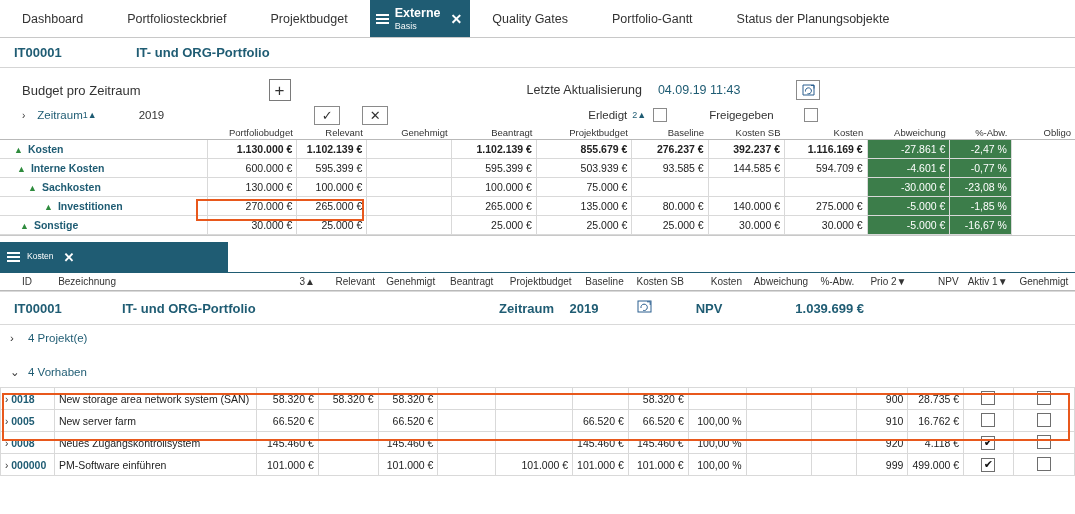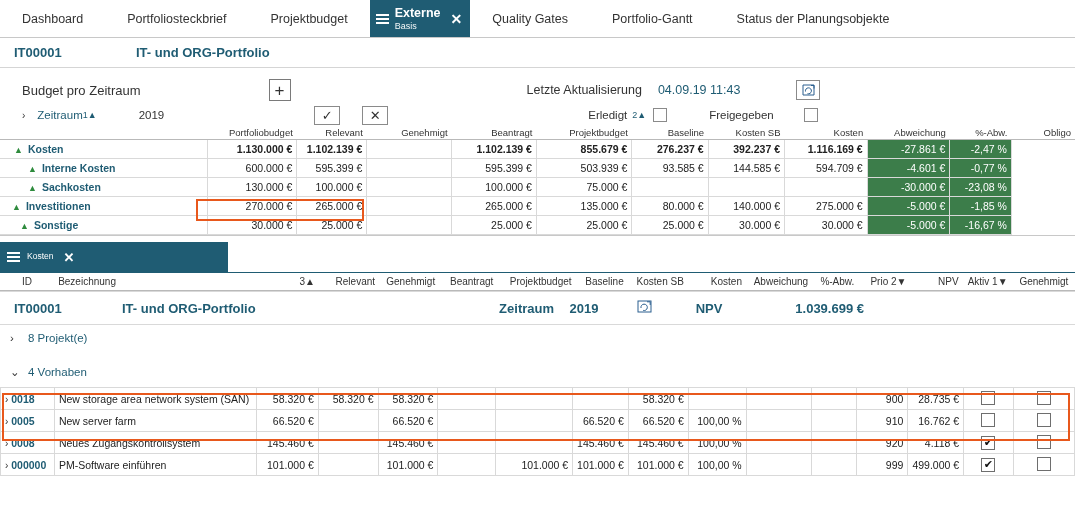--- a/index.html
+++ b/index.html
@@ -277,21 +277,21 @@
           <td class="bold">1.102.139 €</td>
           <td class="bold">855.679 €</td>
           <td class="bold">276.237 €</td>
           <td class="bold">392.237 €</td>
           <td class="bold">1.116.169 €</td>
           <td class="green">-27.861 €</td>
           <td class="green">-2,47 %</td>
           <td class="noborder"></td>
         </tr>
         <tr>
-          <td class="lbl" style="padding-left:28px"><span class="tri-up">▲</span><span class="nm">Interne Kosten</span></td>
+          <td class="lbl" style="padding-left:17px"><span class="tri-up">▲</span><span class="nm">Interne Kosten</span></td>
           <td class="">600.000 €</td>
           <td class="">595.399 €</td>
           <td class=""></td>
           <td class="">595.399 €</td>
           <td class="">503.939 €</td>
           <td class="">93.585 €</td>
           <td class="">144.585 €</td>
           <td class="">594.709 €</td>
           <td class="green">-4.601 €</td>
           <td class="green">-0,77 %</td>
@@ -305,21 +305,21 @@
           <td class="">100.000 €</td>
           <td class="">75.000 €</td>
           <td class=""></td>
           <td class=""></td>
           <td class=""></td>
           <td class="green">-30.000 €</td>
           <td class="green">-23,08 %</td>
           <td class="noborder"></td>
         </tr>
         <tr>
-          <td class="lbl" style="padding-left:12px"><span class="tri-up">▲</span><span class="nm">Investitionen</span></td>
+          <td class="lbl" style="padding-left:44px"><span class="tri-up">▲</span><span class="nm">Investitionen</span></td>
           <td class="">270.000 €</td>
           <td class="">265.000 €</td>
           <td class=""></td>
           <td class="">265.000 €</td>
           <td class="">135.000 €</td>
           <td class="">80.000 €</td>
           <td class="">140.000 €</td>
           <td class="">275.000 €</td>
           <td class="green">-5.000 €</td>
           <td class="green">-1,85 %</td>
@@ -395,21 +395,21 @@
         <path d="M4 8 a3.2 3.2 0 1 1 2.2 2.4" fill="none" stroke="#2b5f8f"></path>
         <path d="M10 1.8 l3.2 0 l0 3.2" fill="none" stroke="#2b5f8f"></path>
       </svg>
     </span>
     <span class="c6">NPV</span>
     <span class="c7">1.039.699 €</span>
   </div>
 
   <div class="grouprow">
     <span class="gc">›</span>
-    <span>8 Projekt(e)</span>
+    <span>4 Projekt(e)</span>
   </div>
   <div class="grouprow" style="margin-top:8px">
     <span class="gc">⌄</span>
     <span>4 Vorhaben</span>
   </div>
 
   <table class="tbl2" style="margin-top:2px">
     <tbody id="t2body">
         <tr>
           <td class="l" style="width:54px"><span class="expander">›</span> <span class="idlink">0018</span></td>

